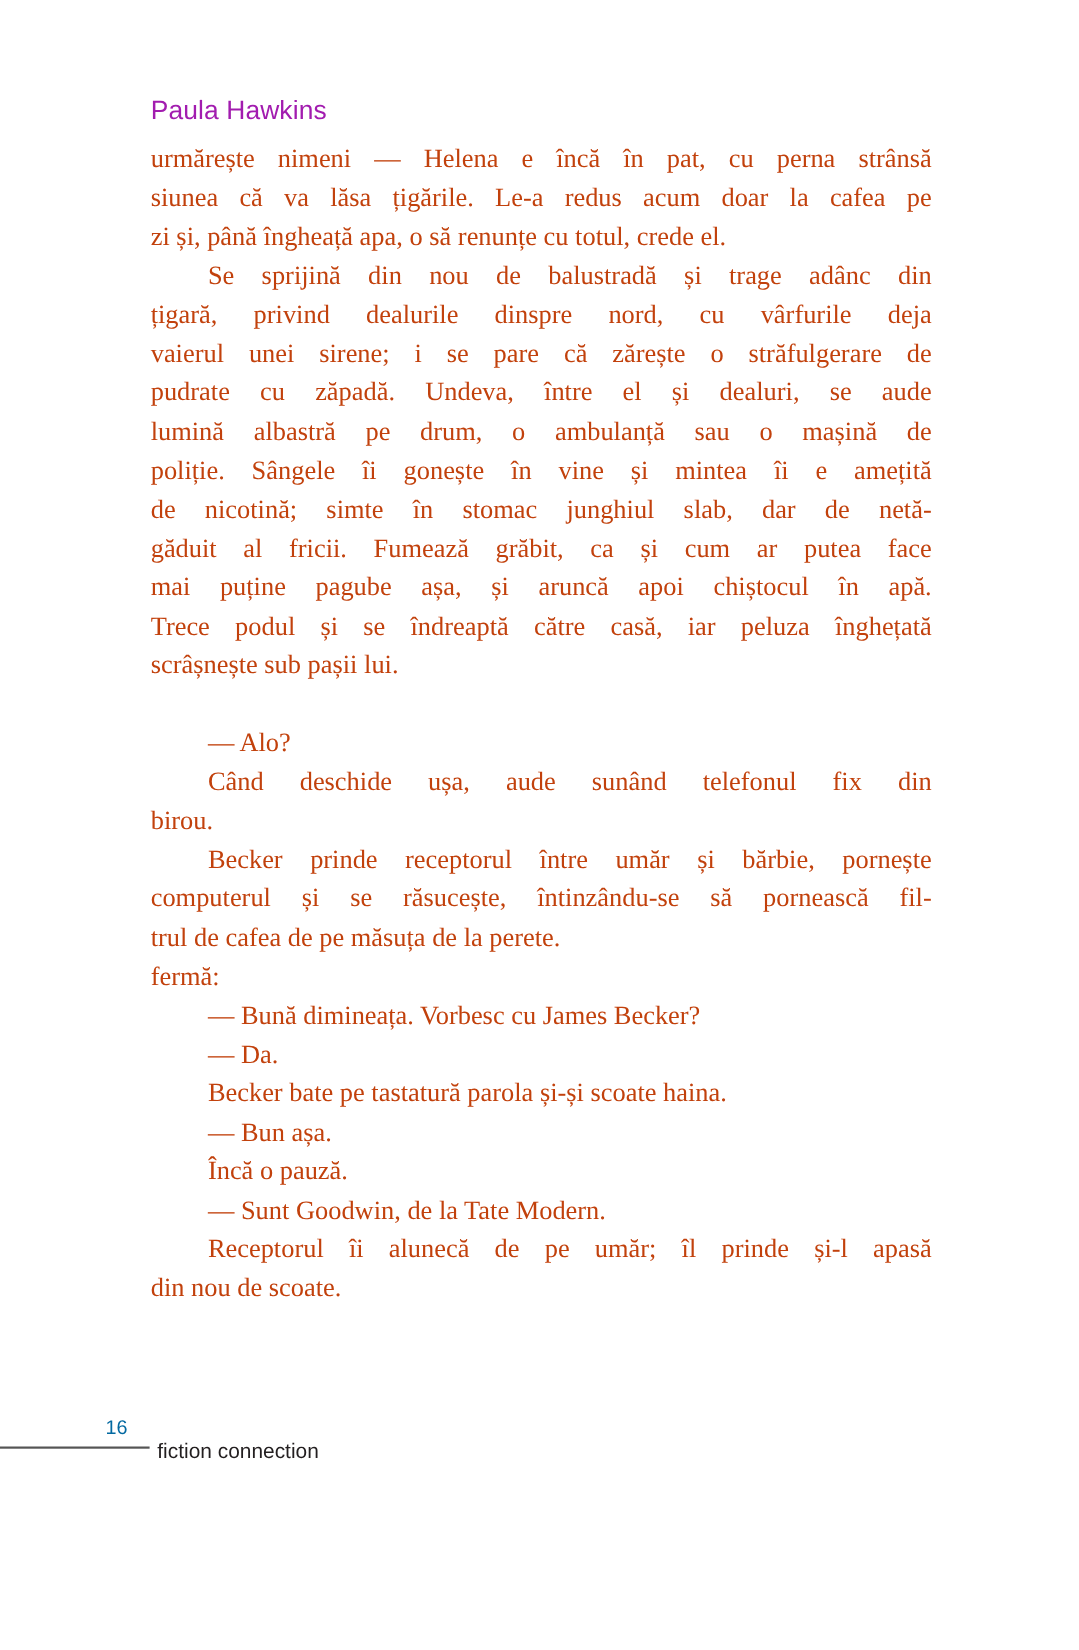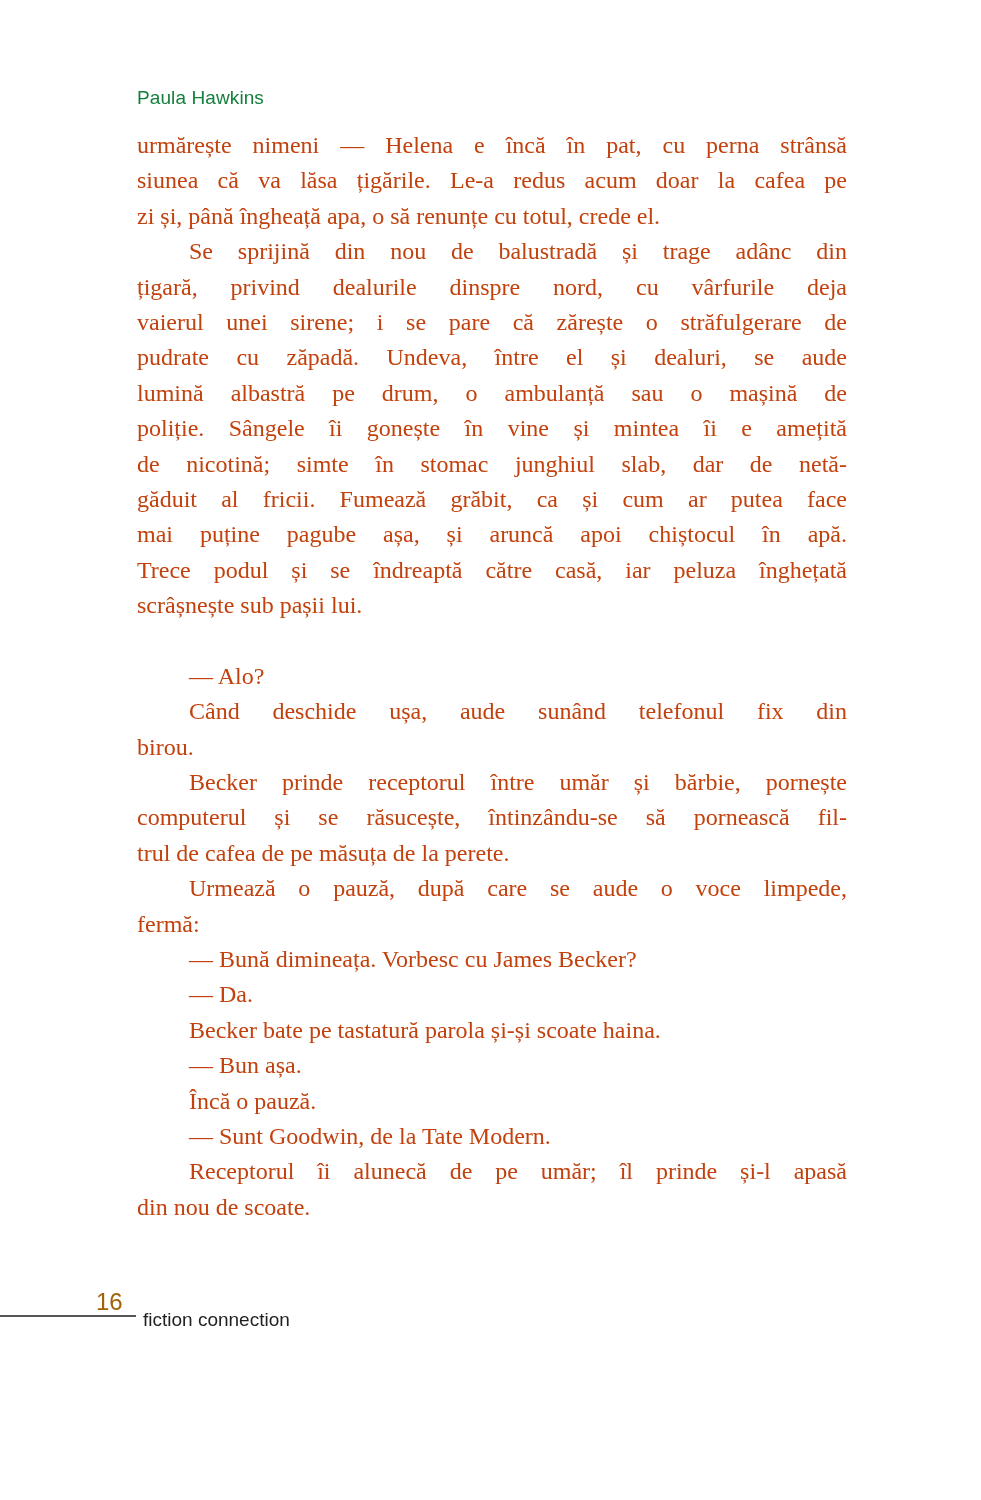--- a/index.html
+++ b/index.html
@@ -12,22 +12,22 @@
       height: 1500px;
       position: relative;
       overflow: hidden;
       color: #231f20;
     }
     .running-head {
       position: absolute;
       left: 137px;
       top: 87px;
       font-family: "Liberation Sans", sans-serif;
-      font-size: 19px;
-      color: #15803d;
+      font-size: 24px;
+      color: #a21caf;
       letter-spacing: 0.1px;
     }
     .text-block {
       position: absolute;
       left: 137px;
       top: 128px;
       width: 710px;
       font-family: "Liberation Serif", serif;
       font-size: 24px;
       line-height: 35.4px;
@@ -47,22 +47,22 @@
     }
     .blank {
       display: block;
       height: 35.4px;
     }
     .page-number {
       position: absolute;
       left: 96px;
       top: 1288px;
       font-family: "Liberation Sans", sans-serif;
-      font-size: 24px;
-      color: #a16207;
+      font-size: 18px;
+      color: #0369a1;
     }
     .footer-rule {
       position: absolute;
       left: 0;
       top: 1315px;
       width: 136px;
       height: 2px;
       background: #555555;
     }
     .footer-label {
@@ -112,21 +112,20 @@
     <span class="line">birou.</span>
   </div>
 
   <div>
     <span class="line justify indent">Becker prinde receptorul între umăr și bărbie, pornește</span>
     <span class="line justify">computerul și se răsucește, întinzându-se să pornească fil-</span>
     <span class="line">trul de cafea de pe măsuța de la perete.</span>
   </div>
 
   <div>
-    <span class="line justify indent">Urmează o pauză, după care se aude o voce limpede,</span>
     <span class="line">fermă:</span>
   </div>
 
   <div>
     <span class="line indent">— Bună dimineața. Vorbesc cu James Becker?</span>
   </div>
 
   <div>
     <span class="line indent">— Da.</span>
   </div>

